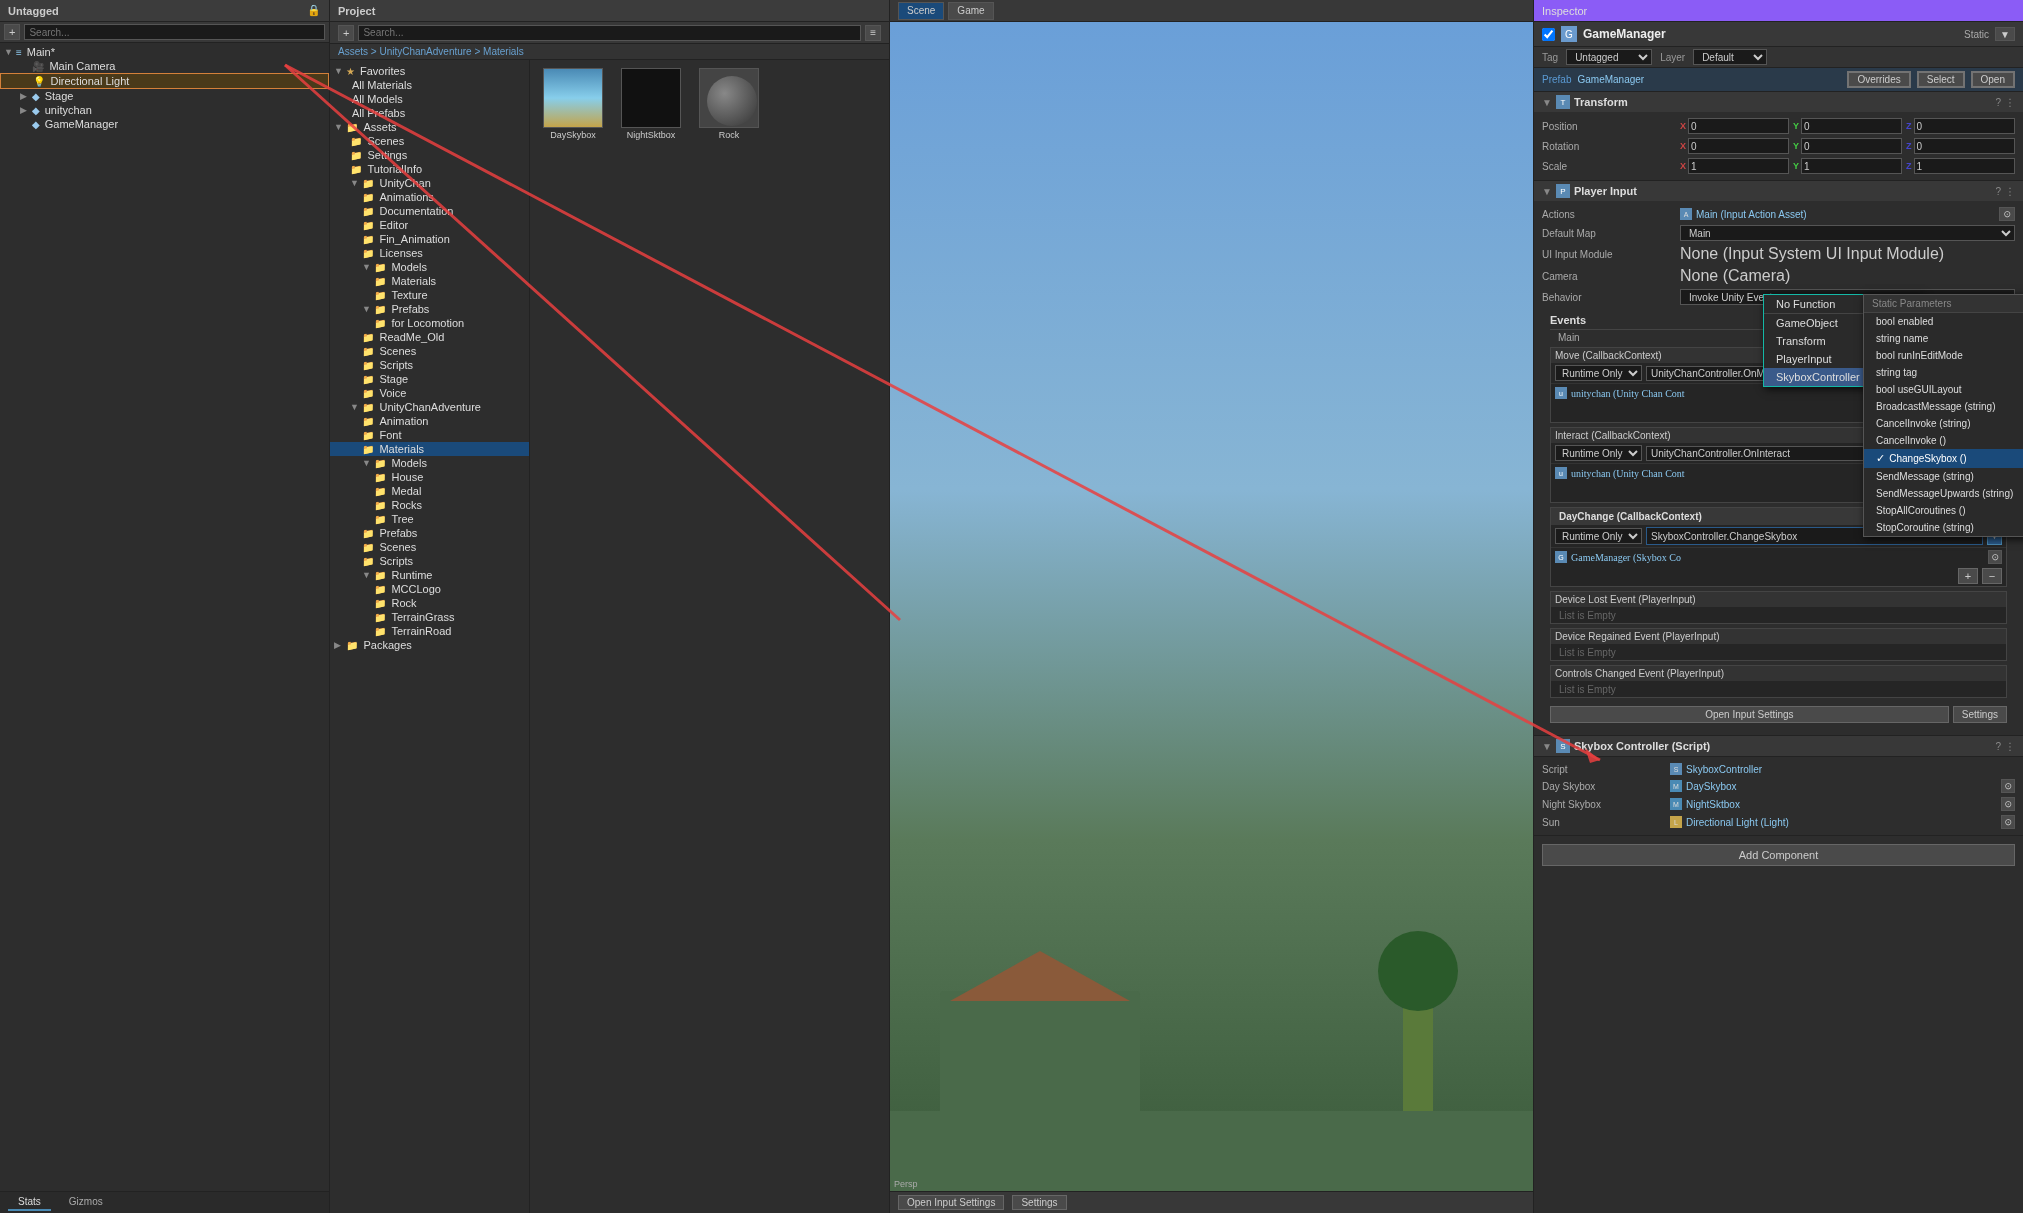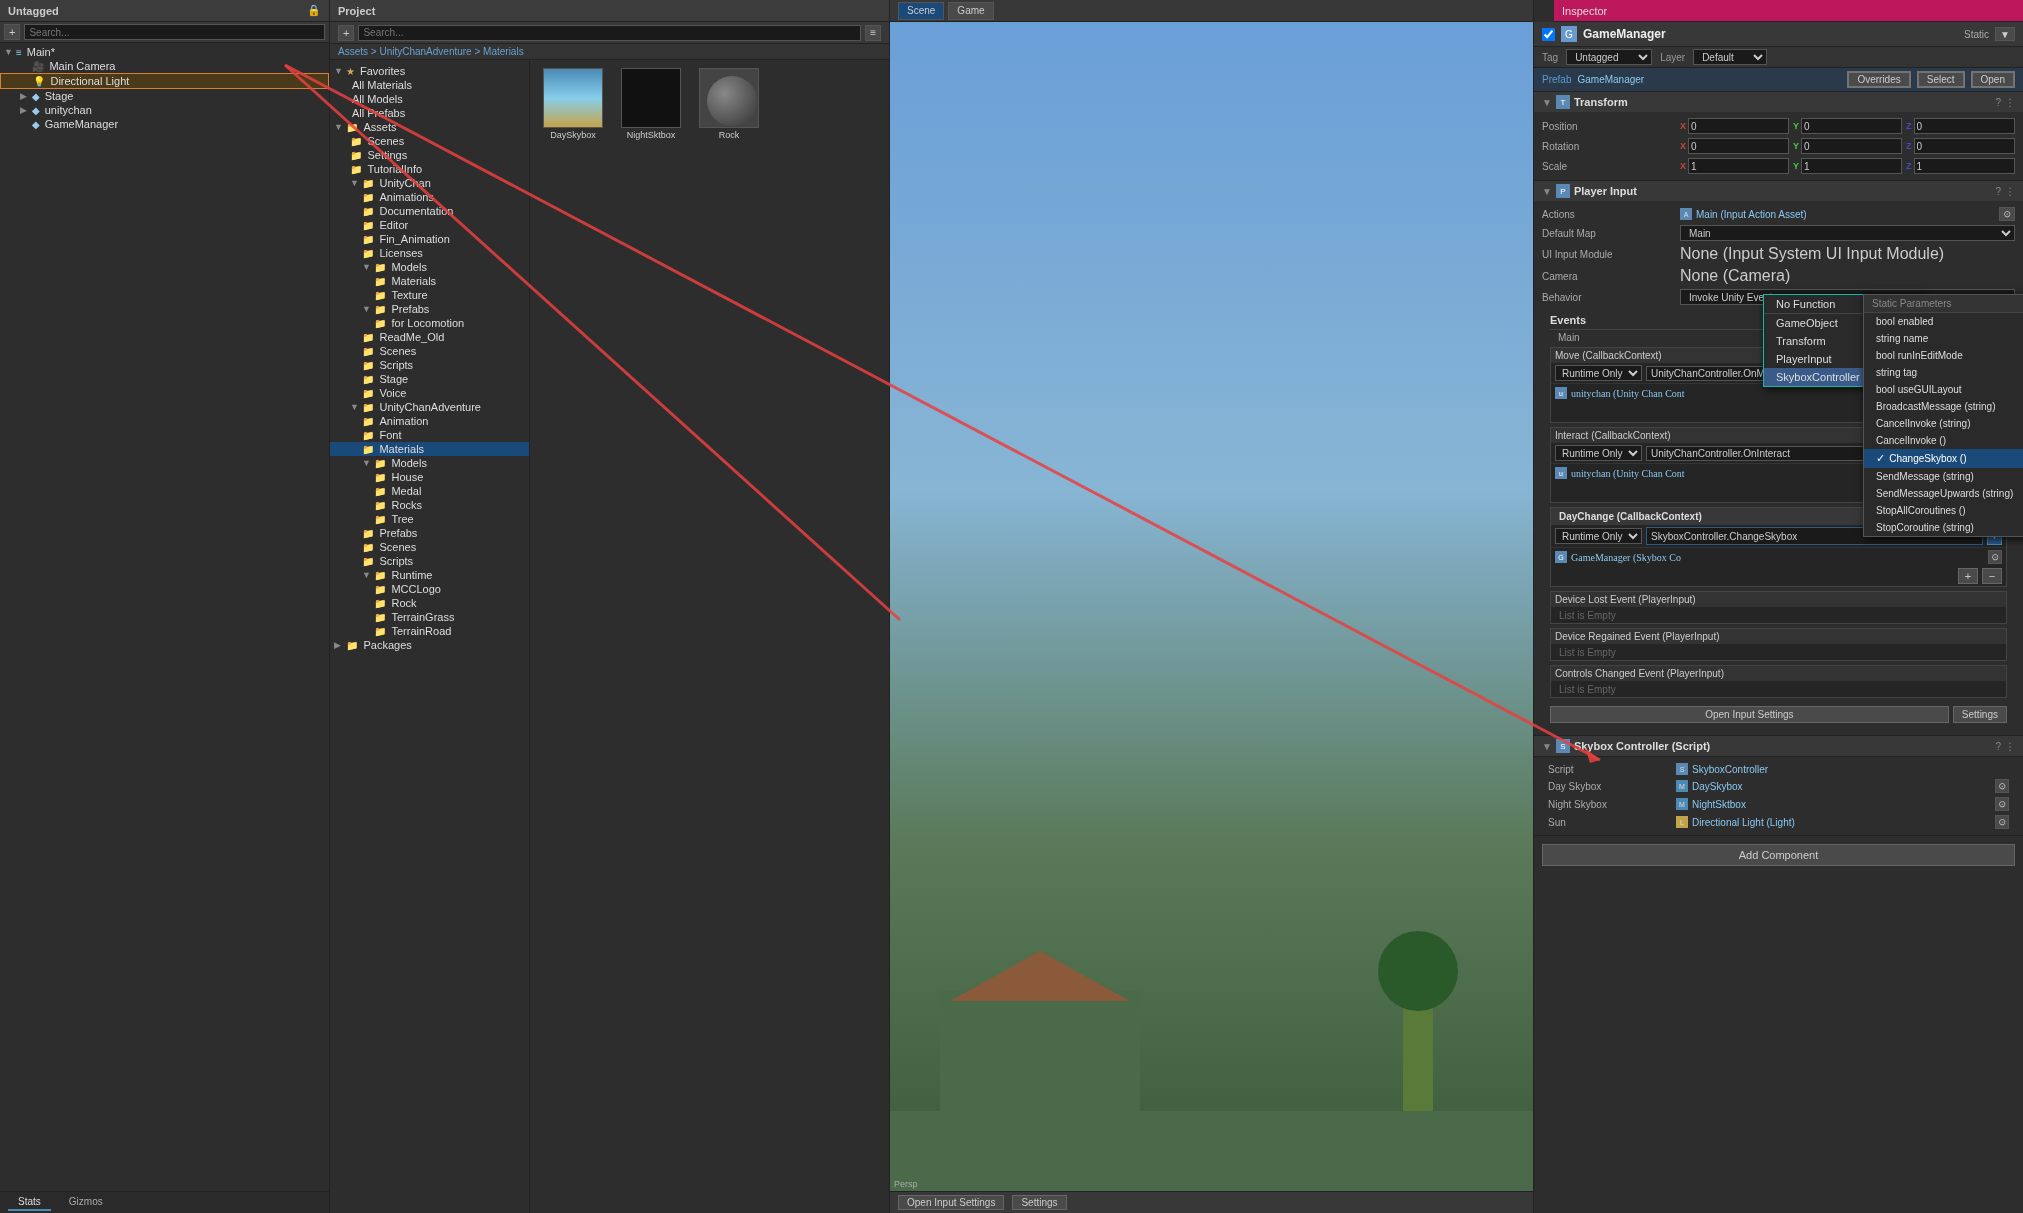--- a/index.html
+++ b/index.html
@@ -205,29 +205,28 @@
     .inspector-panel {
       width: 490px;
       background: #2d2d2d;
       border-left: 1px solid #222;
       display: flex;
       flex-direction: column;
       flex-shrink: 0;
       overflow-y: auto;
     }
     .inspector-header {
-      background: #be185d;
+      background: #8b5cf6;
       height: 22px;
       display: flex;
       align-items: center;
       padding: 0 8px;
       border-bottom: 1px solid #222;
       gap: 6px;
       flex-shrink: 0;
-      margin-left: 20px;
     }
     .inspector-obj-row {
       display: flex;
       align-items: center;
       padding: 4px 8px;
       background: #383838;
       border-bottom: 1px solid #222;
       gap: 6px;
     }
     .obj-icon {
@@ -530,21 +529,21 @@
     .bottom-tab {
       padding: 2px 10px;
       font-size: 10px;
       color: #aaa;
       cursor: pointer;
       border-bottom: 2px solid transparent;
     }
     .bottom-tab.active { color: #ddd; border-bottom-color: #4a8ab4; }
 
     .skybox-section {
-      padding: 4px 14px;
+      padding: 4px 8px;
       background: #2d2d2d;
       border-top: 1px solid #222;
     }
     .skybox-row {
       display: flex;
       align-items: center;
       padding: 2px 0;
       gap: 8px;
     }
     .skybox-label {

